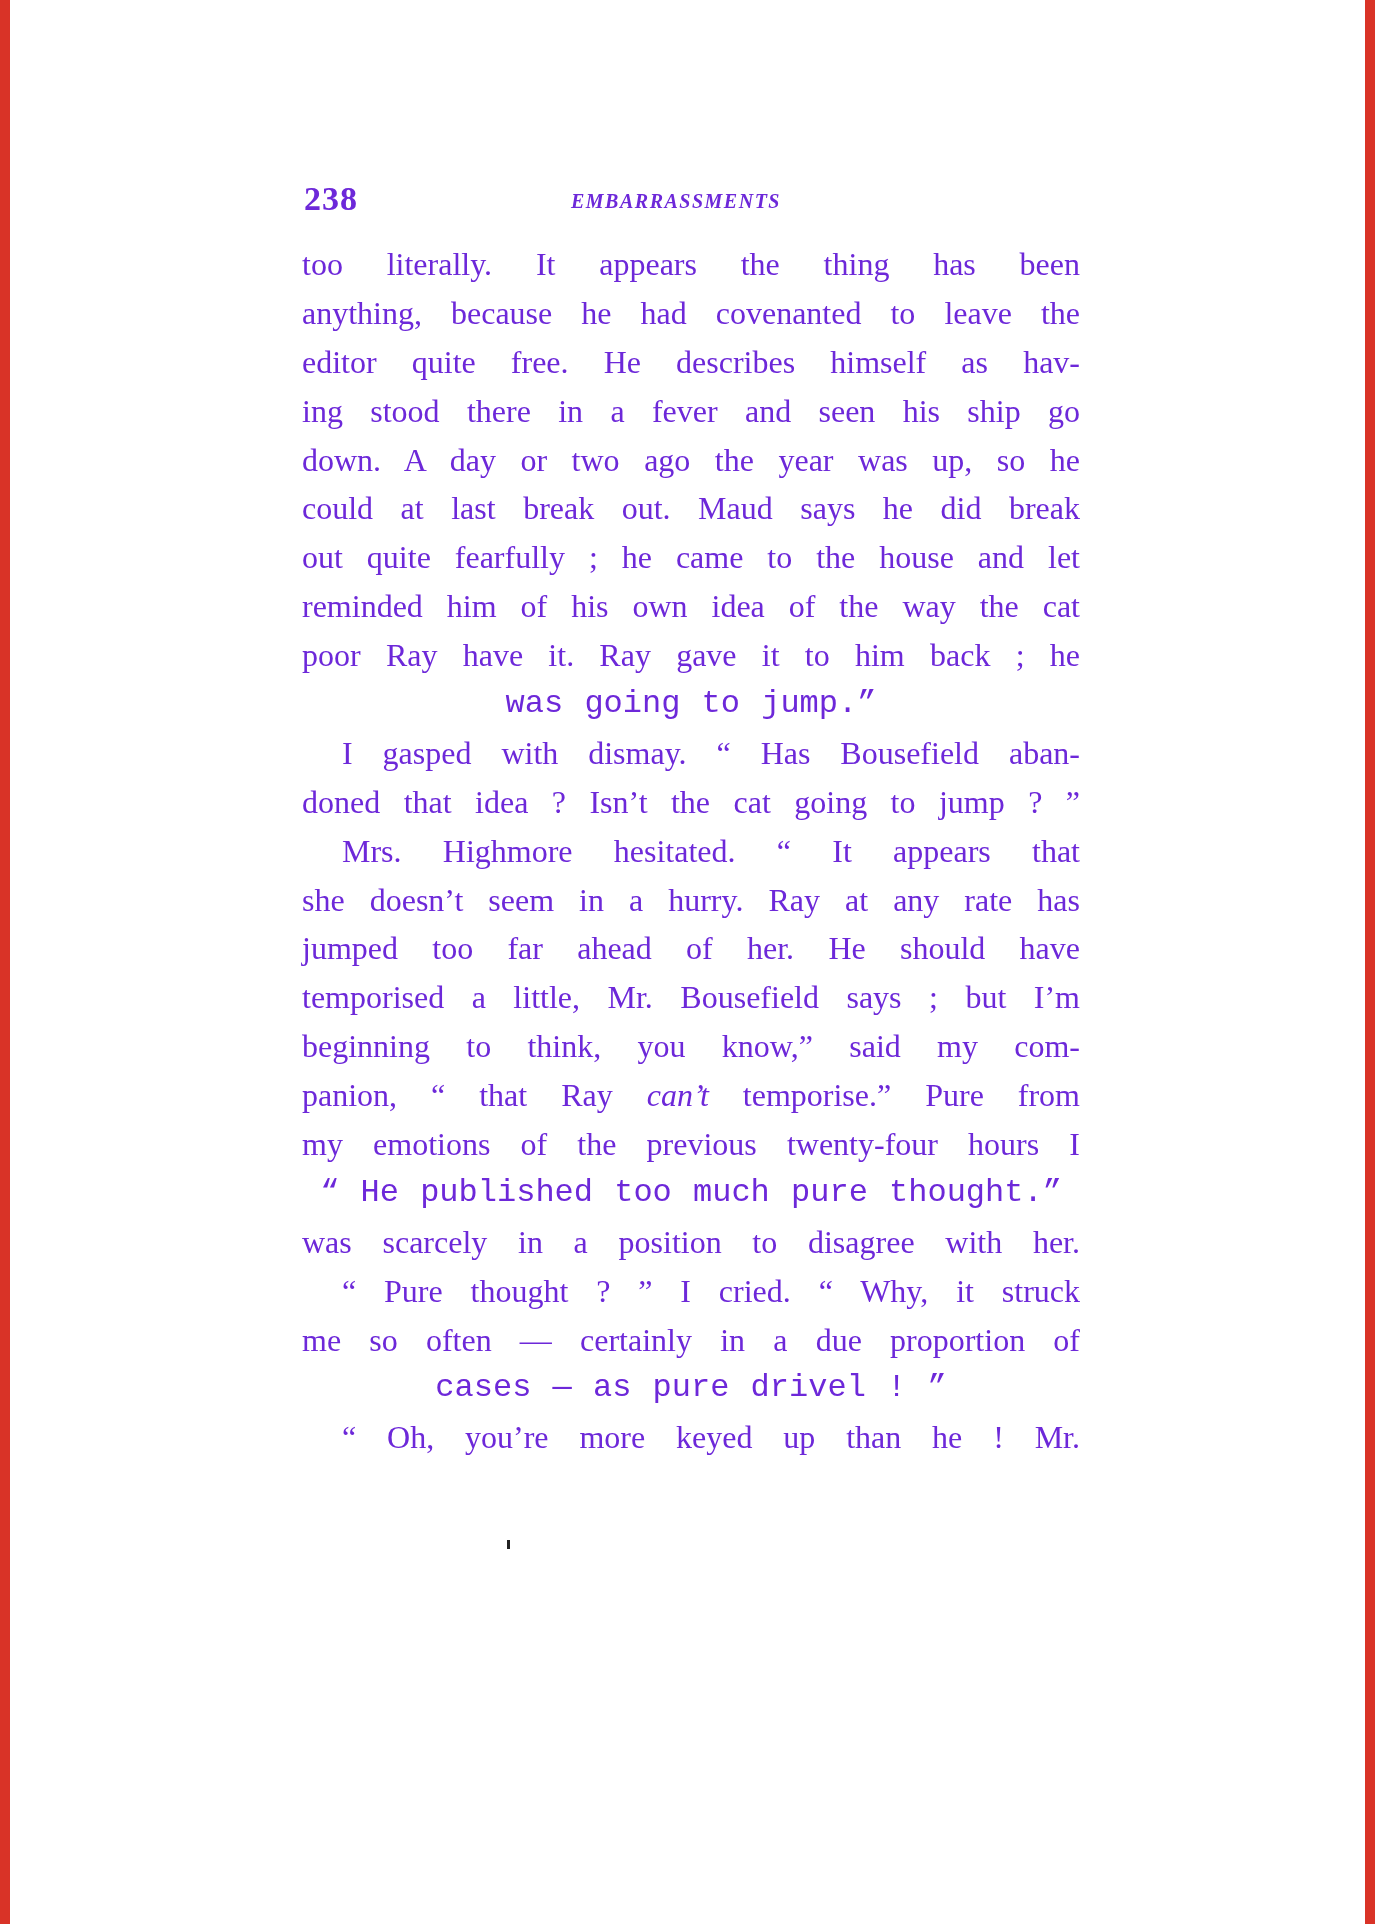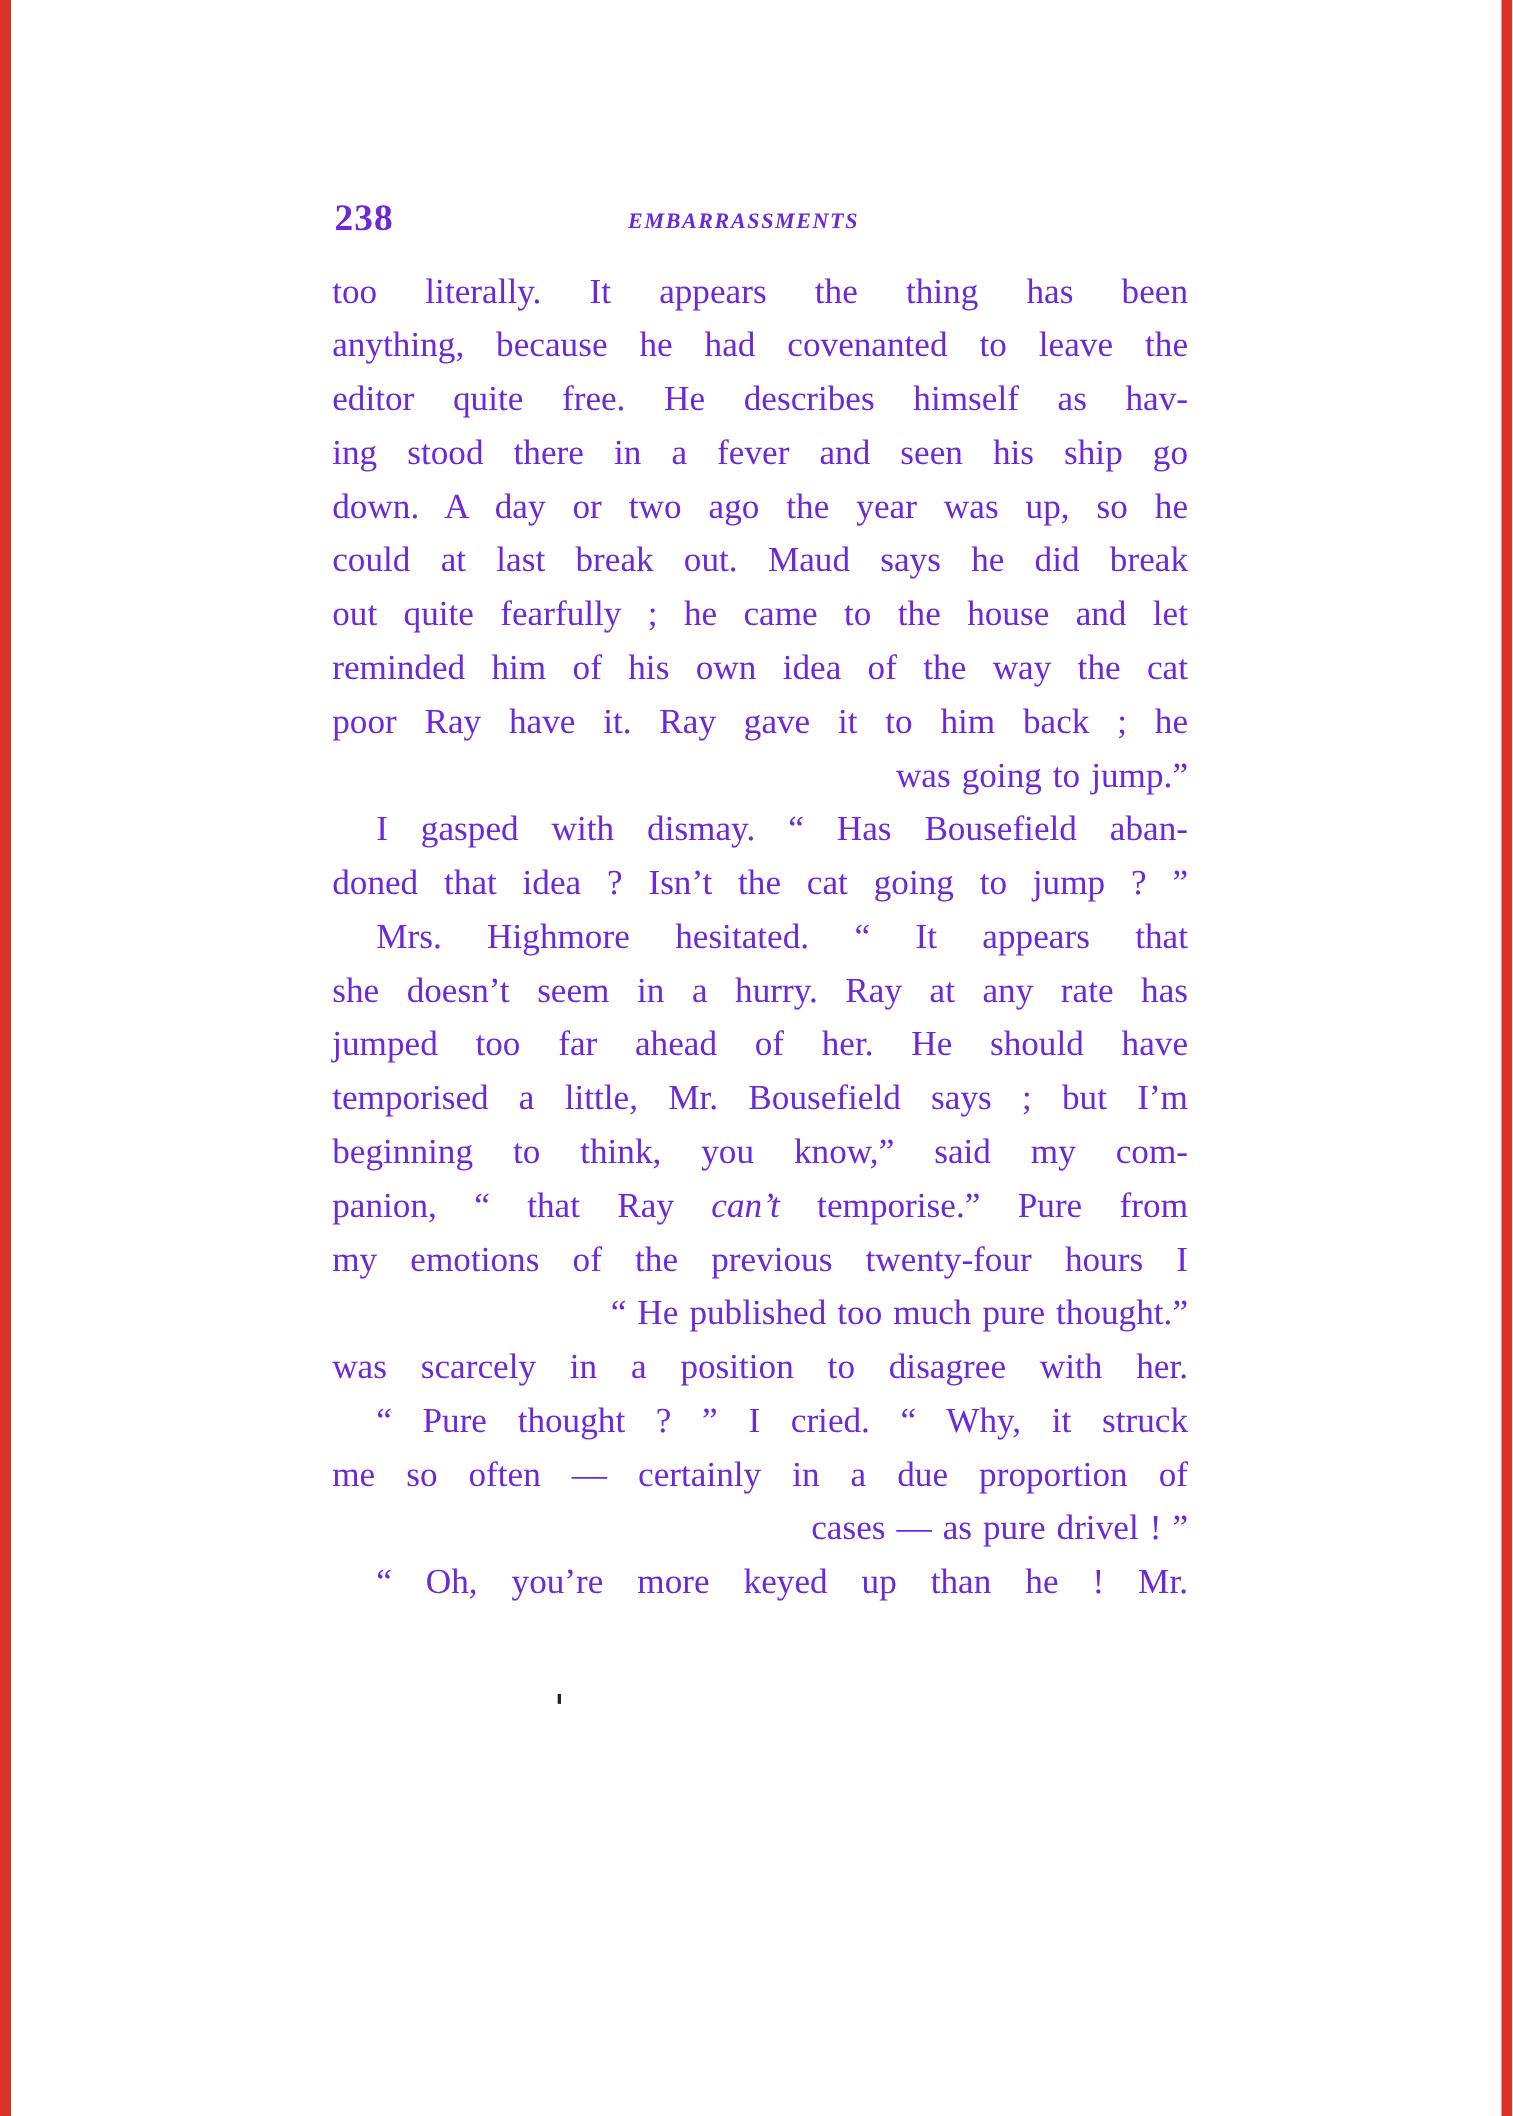--- a/index.html
+++ b/index.html
@@ -42,21 +42,22 @@
   }
   .line{
     height:48.9px;line-height:48.9px;
     white-space:normal;
   }
   .line.just{
     text-align:justify;
     text-align-last:justify;
   }
   .line.short{
-    text-align:right;
+    text-align:center;
+    font-family:Liberation Mono, monospace;
   }
   .line.indent{
     padding-left:40px;
   }
   .line em{font-style:italic;}
   .ink-speck{
     position:absolute;left:507px;top:1540px;
     width:3px;height:9px;background:#222;
   }
 </style>

